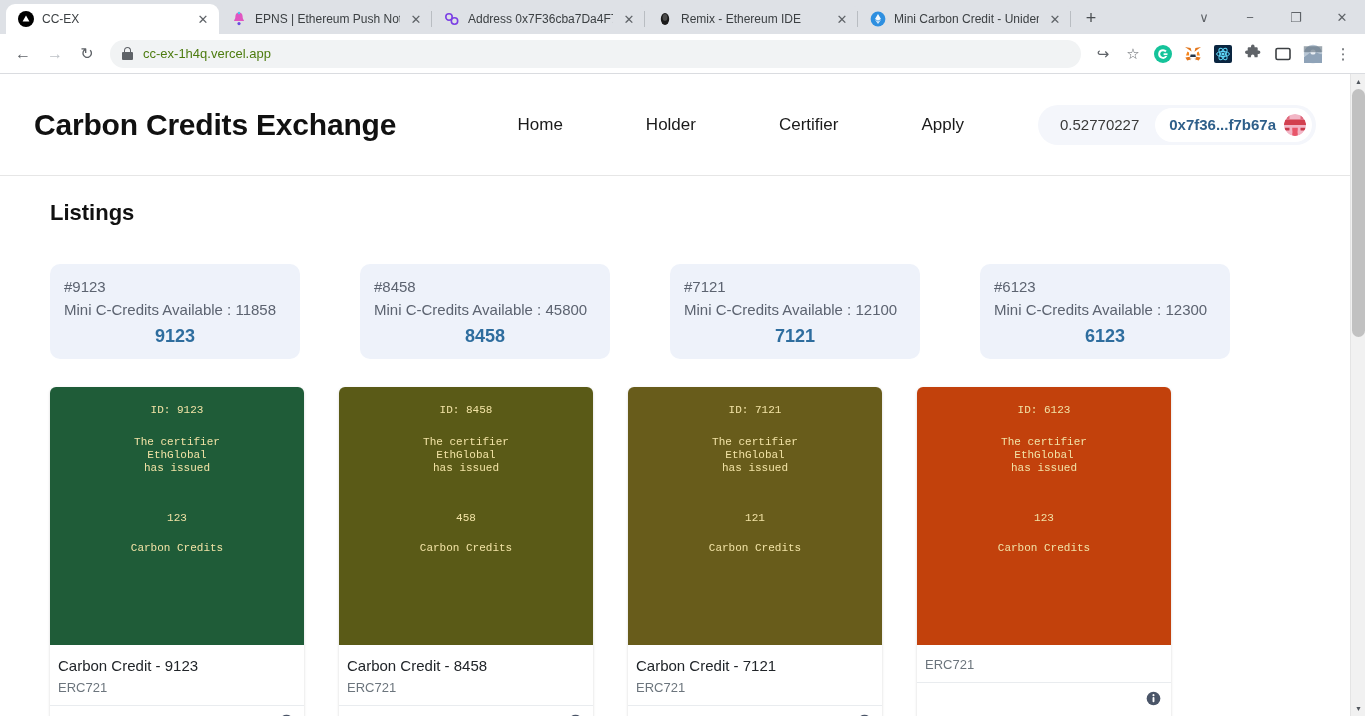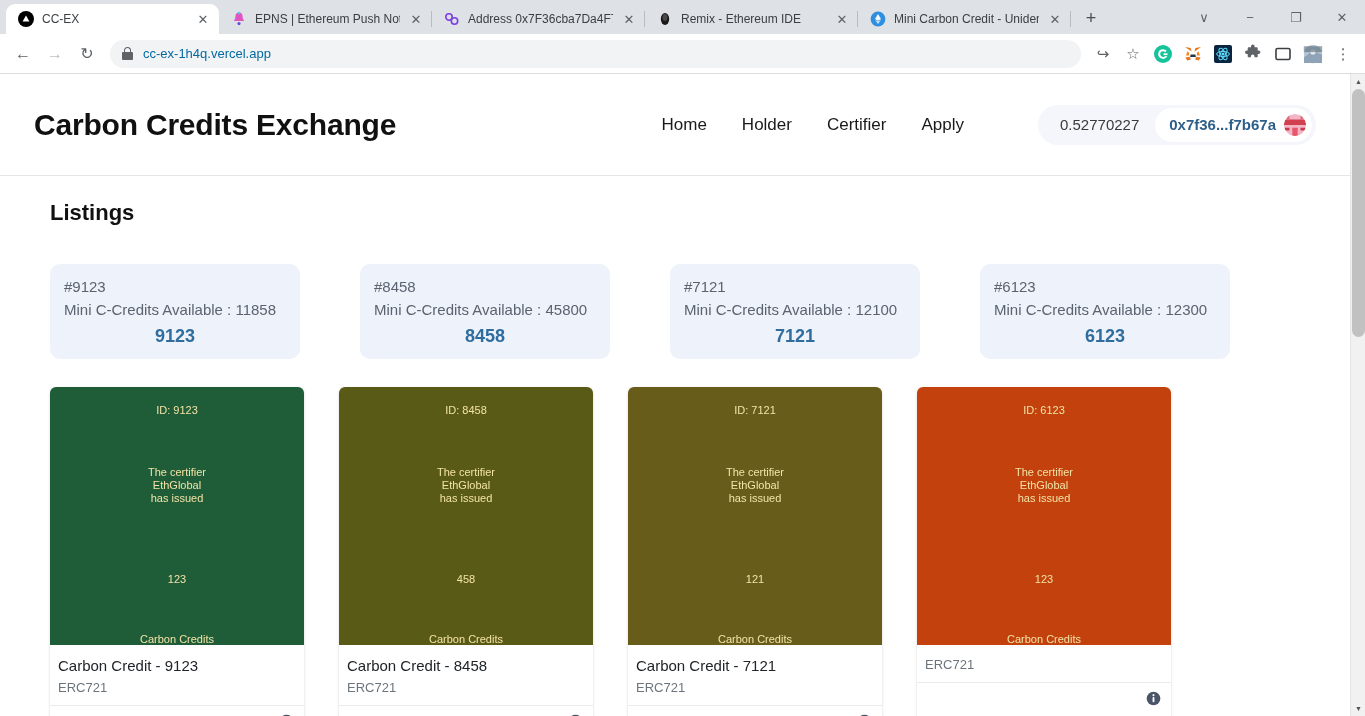--- a/index.html
+++ b/index.html
@@ -95,21 +95,21 @@
     flex: 1;
     height: 28px;
     background: #f1f3f4;
     border-radius: 14px;
     display: flex;
     align-items: center;
     padding: 0 12px;
     gap: 10px;
     margin: 0 6px;
   }
-  .omnibox .url { font-size: 13px; color: #0369a1; }
+  .omnibox .url { font-size: 13px; color: #4d7c0f; }
   .lock { width: 11px; height: 13px; position: relative; flex:none; }
   .lock .body { position:absolute; bottom:0; width:11px; height:8px; background:#5f6368; border-radius:1px; }
   .lock .shackle { position:absolute; top:0; left:2.2px; width:6.6px; height:6px;
                    border:1.6px solid #5f6368; border-bottom:none; border-radius:4px 4px 0 0; }
   .tb-icon {
     width: 28px; height: 28px;
     display: flex; align-items: center; justify-content: center;
     font-size: 15px; color: #5f6368; flex: none;
   }
   .ext-icon { width:20px; height:20px; flex:none; display:block; }
@@ -136,21 +136,21 @@
     font-weight: bold;
     color: #111111;
     letter-spacing: -0.2px;
     white-space: nowrap;
   }
   .nav {
     flex: 1;
     display: flex;
     justify-content: flex-end;
     align-items: center;
-    gap: 35px;
+    gap: 83px;
     margin-right: 74px;
   }
   .nav a {
     font-size: 17px;
     color: #1a1a1a;
     text-decoration: none;
     white-space: nowrap;
   }
   .wallet {
     display: flex;
@@ -205,23 +205,22 @@
     box-shadow: 0 1px 3px rgba(0,0,0,0.16);
     overflow: hidden;
     position: relative;
   }
   .nftart {
     height: 258px;
     width: 100%;
     display: flex;
     flex-direction: column;
     align-items: center;
-    font-family: Liberation Sans, sans-serif;
+    font-family: Liberation Mono, monospace;
     color: #f0e0a0;
-    justify-content: space-between;
   }
   .nftart .art-id { font-size: 11px; margin-top: 17px; }
   .nftart .art-line { font-size: 11px; line-height: 12.8px; }
   .nftart .art-block1 { margin-top: 20px; text-align: center; }
   .nftart .art-amount { font-size: 11px; margin-top: 38px; }
   .nftart .art-label { font-size: 11px; margin-top: 18px; }
 
   .nftmeta { padding: 12px 8px 10px 8px; }
   .nftmeta .nft-title { font-size: 15px; color: #212529; margin-bottom: 6px; }
   .nftmeta .nft-std { font-size: 13px; color: #6c757d; }

